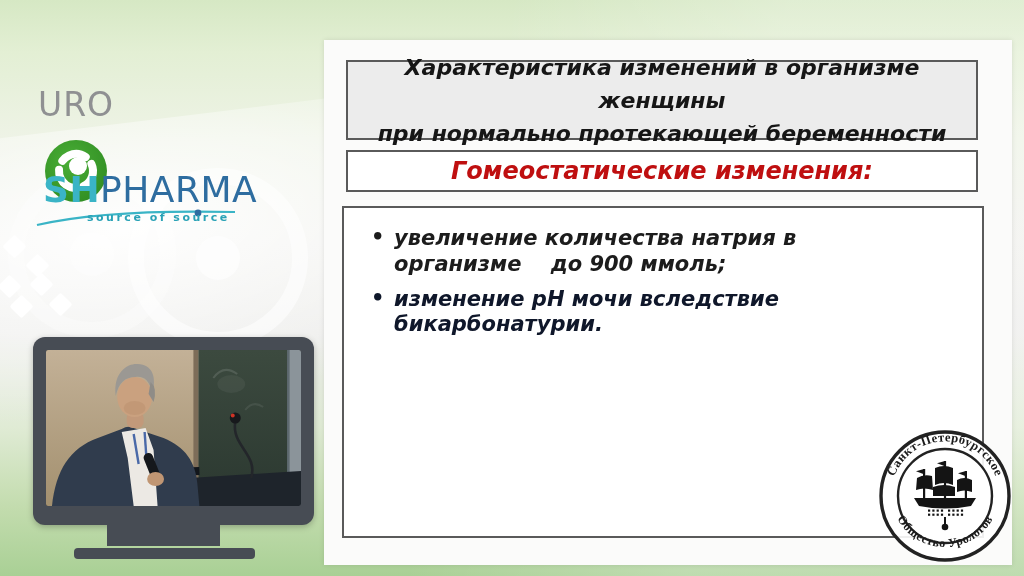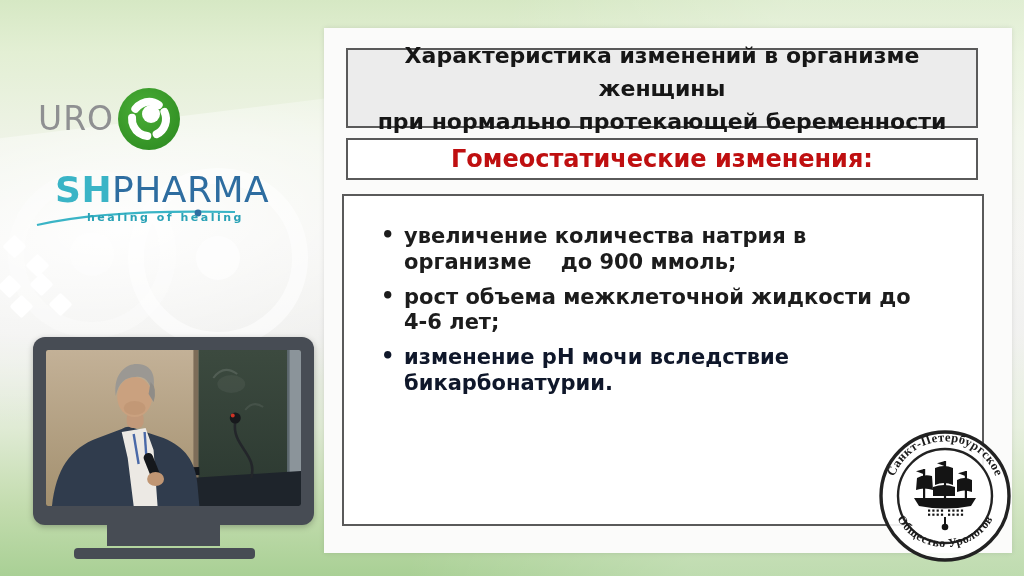--- a/index.html
+++ b/index.html
@@ -14,49 +14,49 @@
     transform:rotate(-7deg);}
   
   .reel{position:absolute;border-radius:50%;border:16px solid rgba(255,255,255,.55);}
   .reel::after{content:"";position:absolute;left:50%;top:50%;width:44px;height:44px;margin:-22px 0 0 -22px;
     border-radius:50%;background:rgba(255,255,255,.6);}
   .reel1{left:128px;top:168px;width:148px;height:148px;}
   .reel2{left:8px;top:170px;width:136px;height:136px;opacity:.55;}
   .diamond{position:absolute;width:17px;height:17px;background:rgba(255,255,255,.92);
     transform:rotate(45deg);border-radius:2px;}
   
-  .brand-urotv{position:absolute;left:38px;top:86px;display:flex;align-items:center;}
+  .brand-urotv{position:absolute;left:38px;top:72px;display:flex;align-items:center;flex-direction:column;}
   .brand-urotv .word{font-size:33px;font-weight:400;color:#8f9092;letter-spacing:1px;line-height:66px;}
   .uro-globe{width:66px;height:66px;margin:0 2px;}
   
   .brand-shpharma{position:absolute;left:43px;top:172px;width:200px;}
-  .shp-line{white-space:nowrap;letter-spacing:.5px;line-height:36px;margin-left:12px;}
+  .shp-line{white-space:nowrap;letter-spacing:.5px;line-height:36px;}
   .shp-sh{font-size:36px;font-weight:700;color:#3ab4c6;}
   .shp-pharma{font-size:36px;font-weight:400;color:#2e6da0;}
   .shp-swoosh{position:absolute;left:-8px;top:33px;width:205px;height:24px;}
   .shp-tagline{position:absolute;left:44px;top:39px;font-size:11px;font-weight:700;color:#2aa2b6;
     letter-spacing:2.5px;white-space:nowrap;}
   
   .monitor{position:absolute;left:33px;top:337px;width:281px;height:188px;background:#474c54;border-radius:12px;
     box-shadow:0 2px 6px rgba(0,0,0,.25);}
   .monitor-screen{position:absolute;left:13px;top:13px;width:255px;height:156px;overflow:hidden;border-radius:2px;background:#222;}
   .monitor-screen svg{display:block;width:100%;height:100%;}
   .monitor-neck{position:absolute;left:107px;top:524px;width:113px;height:22px;background:#474c54;}
   .monitor-base{position:absolute;left:74px;top:548px;width:181px;height:11px;background:#474c54;border-radius:4px;}
   
-  .slide{position:absolute;left:324px;top:28px;width:688px;height:525px;background:#fbfbfa;
-    box-shadow:0 0 5px rgba(0,0,0,.10);}
+  .slide{position:absolute;left:324px;top:40px;width:688px;height:525px;background:#fbfbfa;
+    box-shadow:0 0 5px rgba(0,0,0,.10);font-style:italic;}
   .box{position:absolute;border:2px solid #5a5a5a;box-sizing:border-box;background:#fff;}
   .title-box{left:22px;top:20px;width:632px;height:80px;background:#ececec;
     display:flex;align-items:center;justify-content:center;}
   .title-text{font-size:22px;font-weight:700;color:#161616;line-height:1.5;text-align:center;white-space:pre-line;}
   .section-box{left:22px;top:110px;width:632px;height:42px;display:flex;align-items:center;justify-content:center;}
   .section-text{font-size:24px;font-weight:700;text-align:center;}
   .content-box{left:18px;top:166px;width:642px;height:332px;padding:12px 8px 0 10px;}
-  .bullets{margin:16px;padding:0;list-style:none;}
+  .bullets{margin:6px;padding:0;list-style:none;}
   .bullets li{position:relative;padding-left:34px;margin:0 0 9px 0;font-size:21px;font-weight:700;
     line-height:1.23;white-space:pre-wrap;color:#1c1c1c;}
   .bullets li::before{content:"\2022";position:absolute;left:11px;top:-1px;}
   
   .stamp{position:absolute;left:877px;top:428px;width:136px;height:136px;}
   .stamp svg{width:136px;height:136px;}
   .stamp text{font-family:"Liberation Serif","DejaVu Serif",serif;font-weight:700;fill:#1a1a1a;}
 </style>
 </head>
 <body>
@@ -91,21 +91,21 @@
   </div>
 
   <div class="brand-shpharma">
     <div class="shp-line">
       <span class="shp-sh">SH</span><span class="shp-pharma">PHARMA</span>
     </div>
     <svg class="shp-swoosh" viewBox="0 0 205 24">
       <path d="M2,20 Q70,4 200,7" fill="none" stroke="#3ab4c6" stroke-width="2.2"></path>
       <circle cx="163" cy="8" r="3.4" fill="#2e6da0"></circle>
     </svg>
-    <div class="shp-tagline">healing of healing</div>
+    <div class="shp-tagline">source of source</div>
   </div>
 
   <div class="monitor">
     <div class="monitor-screen">
       <svg viewBox="0 0 256 156" preserveAspectRatio="none">
         <defs>
           <linearGradient id="wall" x1="0" y1="0" x2="0" y2="1">
             <stop offset="0%" stop-color="#c3b197"></stop>
               <stop offset="100%" stop-color="#a3906f"></stop>
           </linearGradient>
@@ -156,22 +156,20 @@
       <div class="title-text">Характеристика изменений в организме женщины
 при нормально протекающей беременности</div>
     </div>
     <div class="box section-box">
       <div class="section-text" style="color: rgb(191, 15, 16);">Гомеостатические изменения:</div>
     </div>
     <div class="box content-box">
       <ul class="bullets">
         <li style="color: rgb(28, 28, 28);">увеличение количества натрия в
 организме    до 900 ммоль;</li>
-        <li style="color: rgb(28, 28, 28);">рост объема межклеточной жидкости до
-4-6 лет;</li>
         <li style="color: #0f172a;">изменение pH мочи вследствие
 бикарбонатурии.</li>
       </ul>
     </div>
   </div>
 
   <div class="stamp">
     <svg viewBox="0 0 136 136">
       <circle cx="68" cy="68" r="64" fill="rgba(255,255,255,.9)" stroke="#222222" stroke-width="3.4"></circle>
       <circle cx="68" cy="68" r="47" fill="rgba(255,255,255,.95)" stroke="#222222" stroke-width="2.4"></circle>

